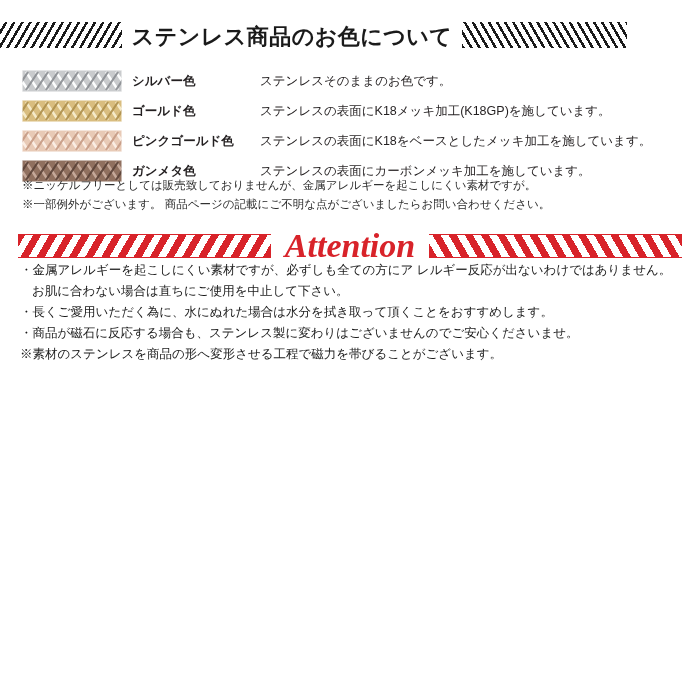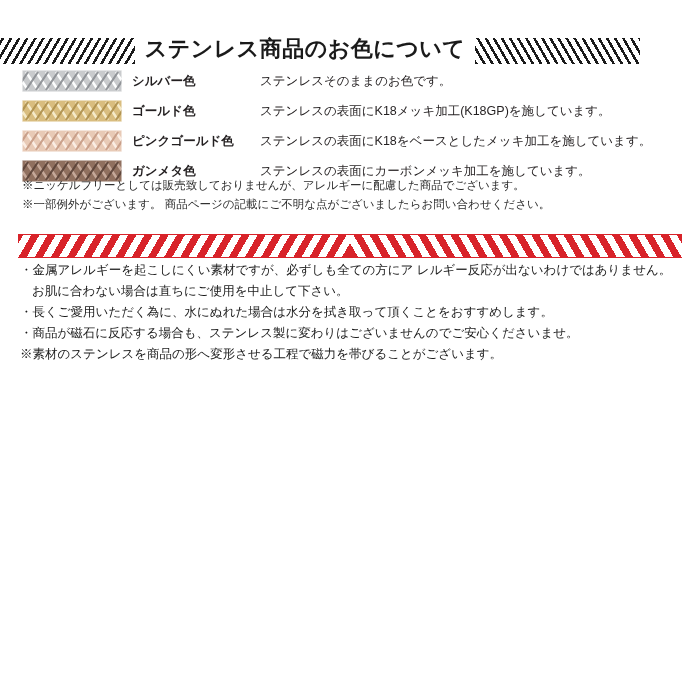--- a/index.html
+++ b/index.html
@@ -17,26 +17,26 @@
 
   .page {
     position: relative;
     width: 700px;
     height: 700px;
   }
 
   
   .title-band {
     position: absolute;
-    left: 13px;
+    left: 0;
     top: 22px;
     width: 584px;
     height: 42px;
     display: flex;
-    align-items: flex-end;
+    align-items: flex-start;
     justify-content: center;
   }
   .title-stripes {
     flex: 0 0 auto;
     width: 165px;
     height: 26px;
     background: repeating-linear-gradient(
       -60deg,
       #1a1a1a 0px,
       #1a1a1a 2.5px,
@@ -263,26 +263,27 @@
           <rect x="0" y="0" width="100" height="22" fill="none" stroke="#ffffff" stroke-width="1"></rect>
         </svg>
       </div>
       <div class="color-name">ガンメタ色</div>
       <div class="color-desc">ステンレスの表面にカーボンメッキ加工を施しています。</div>
     </div>
 
   </div>
 
   <div class="notes">
-    <div class="note-line">※ニッケルフリーとしては販売致しておりませんが、アレルギーに配慮した商品でございます。</div>
+    <div class="note-line">※ニッケルフリーとしては販売致しておりませんが、金属アレルギーを起こしにくい素材ですが。</div>
     <div class="note-line">※一部例外がございます。 商品ページの記載にご不明な点がございましたらお問い合わせください。</div>
   </div>
 
   <div class="attention-band">
     <div class="att-stripes"></div>
+    <div class="att-text">Attention</div>
     <div class="att-stripes right"></div>
   </div>
 
   <div class="att-body">
     <div class="att-line">・金属アレルギーを起こしにくい素材ですが、必ずしも全ての方にア レルギー反応が出ないわけではありません。</div>
     <div class="att-line indent">お肌に合わない場合は直ちにご使用を中止して下さい。</div>
     <div class="att-line">・長くご愛用いただく為に、水にぬれた場合は水分を拭き取って頂くことをおすすめします。</div>
     <div class="att-line">・商品が磁石に反応する場合も、ステンレス製に変わりはございませんのでご安心くださいませ。</div>
     <div class="att-line">※素材のステンレスを商品の形へ変形させる工程で磁力を帯びることがございます。</div>
   </div>

